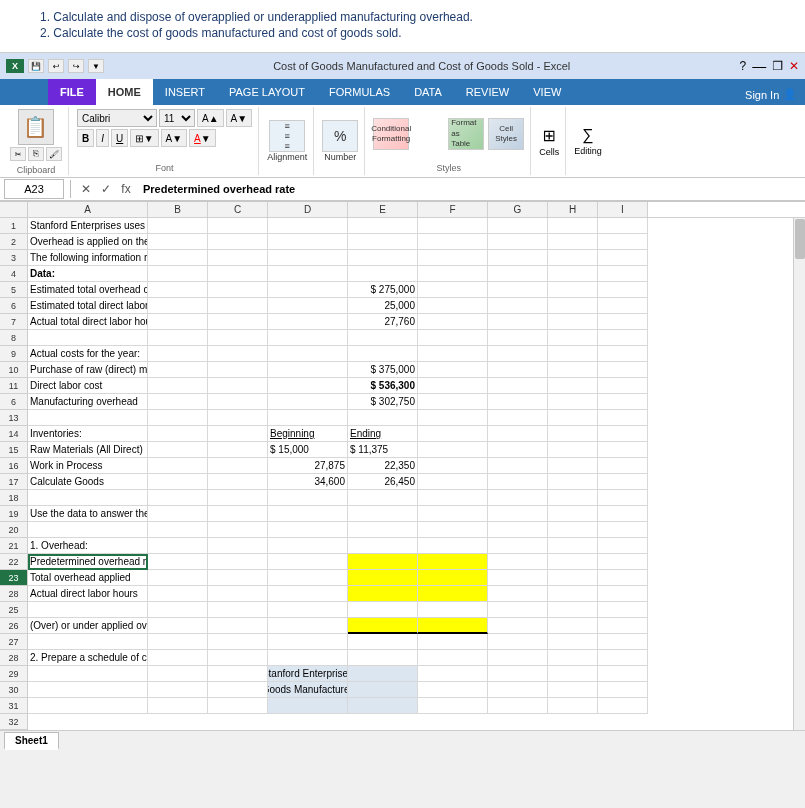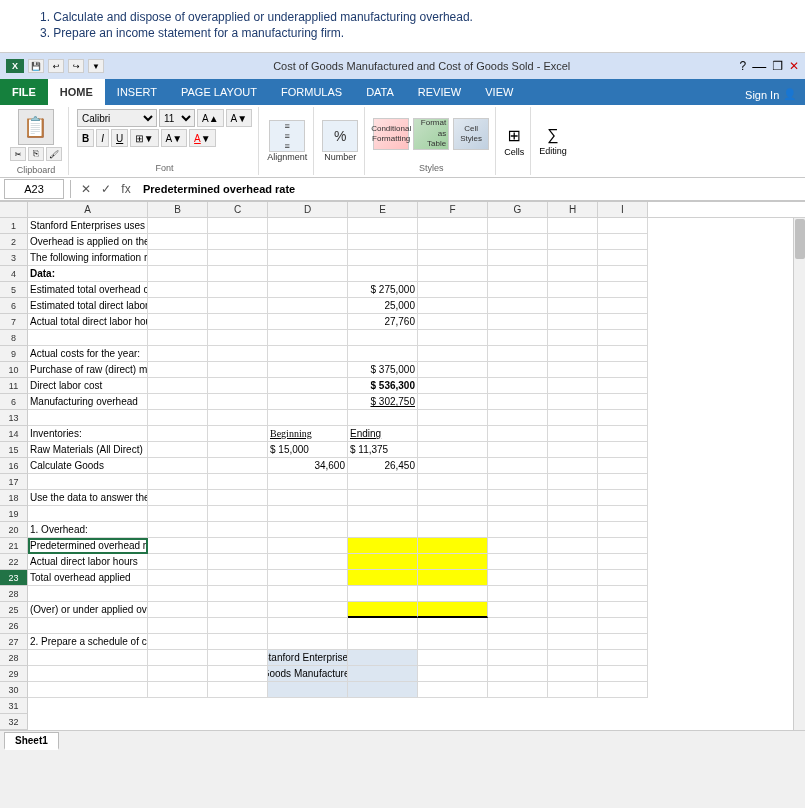--- a/index.html
+++ b/index.html
@@ -74,21 +74,21 @@
 
     .sheet-tabs { height: 20px; background: #f0f0f0; border-top: 1px solid #ccc; display: flex; align-items: center; padding: 0 4px; gap: 2px; }
     .sheet-tab { padding: 2px 10px; background: white; border: 1px solid #bbb; border-bottom: none; font-size: 10px; cursor: pointer; }
     .sheet-tab.active { font-weight: bold; border-bottom: 2px solid white; }
   </style>
 </head>
 <body>
 
 <div class="instructions">
   <p>1. Calculate and dispose of overapplied or underapplied manufacturing overhead.</p>
-  <p>3. Prepare an income statement for a manufacturing firm.</p>
+  <p>2. Calculate the cost of goods manufactured and cost of goods sold.</p>
 </div>
 
 <div class="title-bar">
   <div class="title-bar-left">
     <div class="title-bar-icon">
         <span>X</span>
       </div>
     <div class="small-btn">💾</div>
     <div class="small-btn">↩</div>
     <div class="small-btn">↪</div>
@@ -98,21 +98,21 @@
   <div class="title-bar-right">
     <span style="cursor:pointer;font-size:12px;">?</span>
     <span style="cursor:pointer;font-size:14px;">—</span>
     <span style="cursor:pointer;font-size:12px;">❐</span>
     <span style="cursor:pointer;font-size:12px;color:#c00;">✕</span>
   </div>
 </div>
 
 <div class="ribbon">
   <div class="ribbon-tabs">
-    <div class="ribbon-tab active" style="background:#15803d;color:white;font-weight:bold;">FILE</div>
+    <div class="ribbon-tab active" style="background:#6d28d9;color:white;font-weight:bold;margin-left:48px;">FILE</div>
     <div class="ribbon-tab active" style="background:white;color:#333;font-weight:bold;">HOME</div>
     <div class="ribbon-tab">INSERT</div>
     <div class="ribbon-tab">PAGE LAYOUT</div>
     <div class="ribbon-tab">FORMULAS</div>
     <div class="ribbon-tab">DATA</div>
     <div class="ribbon-tab">REVIEW</div>
     <div class="ribbon-tab">VIEW</div>
     <div class="sign-in">
       <span>Sign In</span>
       <span>👤</span>
@@ -180,21 +180,21 @@
     </div>
 
     <div class="ribbon-group">
       <div class="ribbon-group-tools" style="gap:4px;">
         <div class="style-icon-block">
           <div class="style-icon-img" style="background:linear-gradient(135deg,#ffe0e0,#ffc0c0); font-size:8px; text-align:center; padding:2px; line-height:1.3; color:#333;">
             Conditional<br>Formatting
           </div>
         </div>
         <div class="style-icon-block">
-          <div class="style-icon-img" style="background:linear-gradient(135deg,#c6e0c6,#a0d0a0); font-size:8px; text-align:right; padding:2px; line-height:1.3; color:#333;">
+          <div class="style-icon-img" style="background:linear-gradient(135deg,#c6e0c6,#a0d0a0); font-size:8px; text-align:left; padding:2px; line-height:1.3; color:#333;margin-left:35px;">
             Format as<br>Table
           </div>
         </div>
         <div class="style-icon-block">
           <div class="style-icon-img" style="background:linear-gradient(135deg,#e0e8f0,#c0d0e0); font-size:8px; text-align:center; padding:2px; line-height:1.3; color:#333;">
             Cell<br>Styles
           </div>
         </div>
       </div>
       <div class="ribbon-group-label">Styles</div>
@@ -403,60 +403,71 @@
           <div class="cell" style="width: 70px; min-width: 70px;"></div>
           <div class="cell" style="width: 60px; min-width: 60px;"></div>
           <div class="cell" style="width: 50px; min-width: 50px;"></div>
           <div class="cell" style="width: 50px; min-width: 50px;"></div>
         </div>
         <div class="grid-row">
           <div class="cell" style="width: 120px; min-width: 120px;">   Manufacturing overhead</div>
           <div class="cell" style="width: 60px; min-width: 60px;"></div>
           <div class="cell" style="width: 60px; min-width: 60px;"></div>
           <div class="cell" style="width: 80px; min-width: 80px;"></div>
-          <div class="cell" style="width: 70px; min-width: 70px; justify-content: flex-end; text-decoration: underline;">$  302,750</div>
+          <div class="cell" style="width: 70px; min-width: 70px; justify-content: flex-end;">$  302,750</div>
           <div class="cell" style="width: 70px; min-width: 70px;"></div>
           <div class="cell" style="width: 60px; min-width: 60px;"></div>
           <div class="cell" style="width: 50px; min-width: 50px;"></div>
           <div class="cell" style="width: 50px; min-width: 50px;"></div>
         </div>
         <div class="grid-row">
           <div class="cell" style="width: 120px; min-width: 120px;"></div>
           <div class="cell" style="width: 60px; min-width: 60px;"></div>
           <div class="cell" style="width: 60px; min-width: 60px;"></div>
           <div class="cell" style="width: 80px; min-width: 80px;"></div>
           <div class="cell" style="width: 70px; min-width: 70px;"></div>
           <div class="cell" style="width: 70px; min-width: 70px;"></div>
           <div class="cell" style="width: 60px; min-width: 60px;"></div>
           <div class="cell" style="width: 50px; min-width: 50px;"></div>
           <div class="cell" style="width: 50px; min-width: 50px;"></div>
         </div>
         <div class="grid-row">
           <div class="cell" style="width: 120px; min-width: 120px;">Inventories:</div>
           <div class="cell" style="width: 60px; min-width: 60px;"></div>
           <div class="cell" style="width: 60px; min-width: 60px;"></div>
-          <div class="cell" style="width: 80px; min-width: 80px; text-decoration: underline; font-family: Liberation Serif, serif;">Beginning</div>
+          <div class="cell" style="width: 80px; min-width: 80px; text-decoration: underline;">Beginning</div>
           <div class="cell" style="width: 70px; min-width: 70px; text-decoration: underline;">Ending</div>
           <div class="cell" style="width: 70px; min-width: 70px;"></div>
           <div class="cell" style="width: 60px; min-width: 60px;"></div>
           <div class="cell" style="width: 50px; min-width: 50px;"></div>
           <div class="cell" style="width: 50px; min-width: 50px;"></div>
         </div>
         <div class="grid-row">
           <div class="cell" style="width: 120px; min-width: 120px;">   Raw Materials (All Direct)</div>
           <div class="cell" style="width: 60px; min-width: 60px;"></div>
           <div class="cell" style="width: 60px; min-width: 60px;"></div>
           <div class="cell" style="width: 80px; min-width: 80px;">$  15,000</div>
           <div class="cell" style="width: 70px; min-width: 70px;">$   11,375</div>
           <div class="cell" style="width: 70px; min-width: 70px;"></div>
           <div class="cell" style="width: 60px; min-width: 60px;"></div>
           <div class="cell" style="width: 50px; min-width: 50px;"></div>
           <div class="cell" style="width: 50px; min-width: 50px;"></div>
         </div>
         <div class="grid-row">
+          <div class="cell" style="width: 120px; min-width: 120px;">   Work in Process</div>
+          <div class="cell" style="width: 60px; min-width: 60px;"></div>
+          <div class="cell" style="width: 60px; min-width: 60px;"></div>
+          <div class="cell" style="width: 80px; min-width: 80px; justify-content: flex-end;">27,875</div>
+          <div class="cell" style="width: 70px; min-width: 70px; justify-content: flex-end;">22,350</div>
+          <div class="cell" style="width: 70px; min-width: 70px;"></div>
+          <div class="cell" style="width: 60px; min-width: 60px;"></div>
+          <div class="cell" style="width: 50px; min-width: 50px;"></div>
+          <div class="cell" style="width: 50px; min-width: 50px;"></div>
+        </div>
+        <div class="grid-row">
           <div class="cell" style="width: 120px; min-width: 120px;">   Calculate Goods</div>
           <div class="cell" style="width: 60px; min-width: 60px;"></div>
           <div class="cell" style="width: 60px; min-width: 60px;"></div>
           <div class="cell" style="width: 80px; min-width: 80px; justify-content: flex-end;">34,600</div>
           <div class="cell" style="width: 70px; min-width: 70px; justify-content: flex-end;">26,450</div>
           <div class="cell" style="width: 70px; min-width: 70px;"></div>
           <div class="cell" style="width: 60px; min-width: 60px;"></div>
           <div class="cell" style="width: 50px; min-width: 50px;"></div>
           <div class="cell" style="width: 50px; min-width: 50px;"></div>
         </div>
@@ -509,32 +520,32 @@
           <div class="cell" style="width: 60px; min-width: 60px;"></div>
           <div class="cell" style="width: 60px; min-width: 60px;"></div>
           <div class="cell" style="width: 80px; min-width: 80px;"></div>
           <div class="cell" style="width: 70px; min-width: 70px; background: rgb(255, 255, 0);"></div>
           <div class="cell" style="width: 70px; min-width: 70px; background: rgb(255, 255, 0);"></div>
           <div class="cell" style="width: 60px; min-width: 60px;"></div>
           <div class="cell" style="width: 50px; min-width: 50px;"></div>
           <div class="cell" style="width: 50px; min-width: 50px;"></div>
         </div>
         <div class="grid-row">
-          <div class="cell" style="width: 120px; min-width: 120px;">   Actual direct labor hours</div>
+          <div class="cell" style="width: 120px; min-width: 120px;">   Total overhead applied</div>
           <div class="cell" style="width: 60px; min-width: 60px;"></div>
           <div class="cell" style="width: 60px; min-width: 60px;"></div>
           <div class="cell" style="width: 80px; min-width: 80px;"></div>
           <div class="cell" style="width: 70px; min-width: 70px; background: rgb(255, 255, 0);"></div>
           <div class="cell" style="width: 70px; min-width: 70px; background: rgb(255, 255, 0);"></div>
           <div class="cell" style="width: 60px; min-width: 60px;"></div>
           <div class="cell" style="width: 50px; min-width: 50px;"></div>
           <div class="cell" style="width: 50px; min-width: 50px;"></div>
         </div>
         <div class="grid-row">
-          <div class="cell" style="width: 120px; min-width: 120px;">   Total overhead applied</div>
+          <div class="cell" style="width: 120px; min-width: 120px;">   Actual direct labor hours</div>
           <div class="cell" style="width: 60px; min-width: 60px;"></div>
           <div class="cell" style="width: 60px; min-width: 60px;"></div>
           <div class="cell" style="width: 80px; min-width: 80px;"></div>
           <div class="cell" style="width: 70px; min-width: 70px; background: rgb(255, 255, 0);"></div>
           <div class="cell" style="width: 70px; min-width: 70px; background: rgb(255, 255, 0);"></div>
           <div class="cell" style="width: 60px; min-width: 60px;"></div>
           <div class="cell" style="width: 50px; min-width: 50px;"></div>
           <div class="cell" style="width: 50px; min-width: 50px;"></div>
         </div>
         <div class="grid-row">

